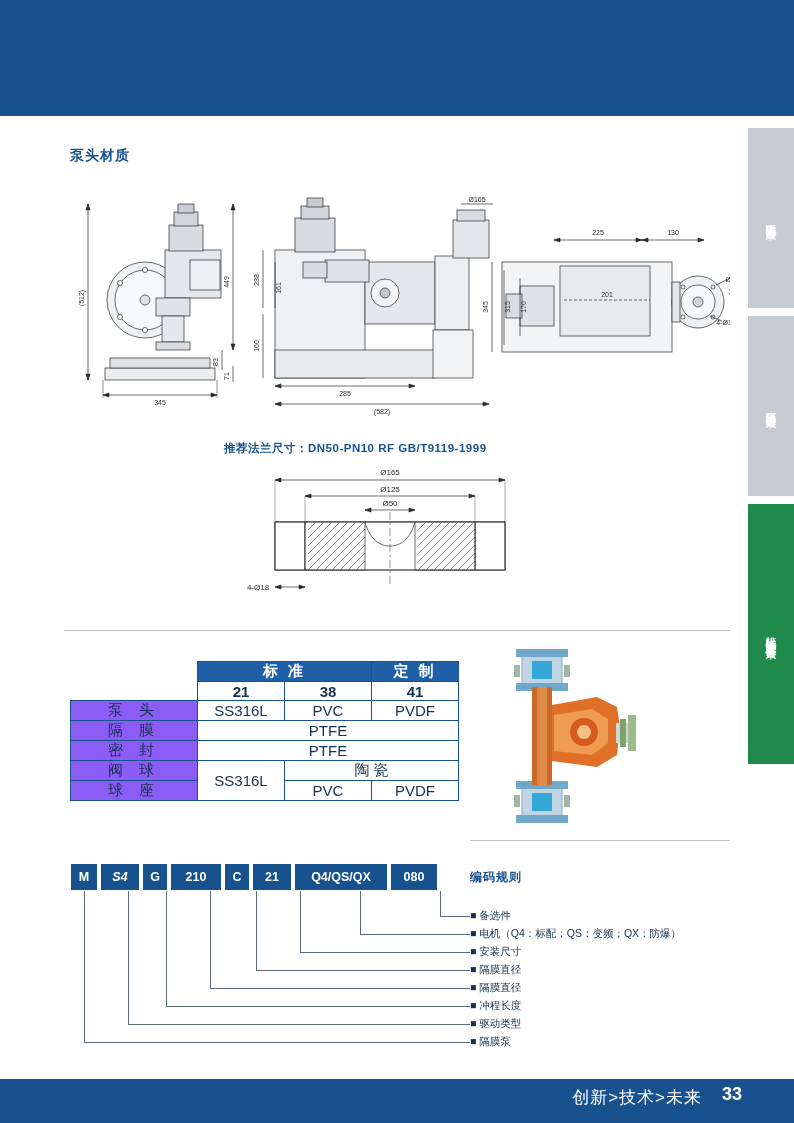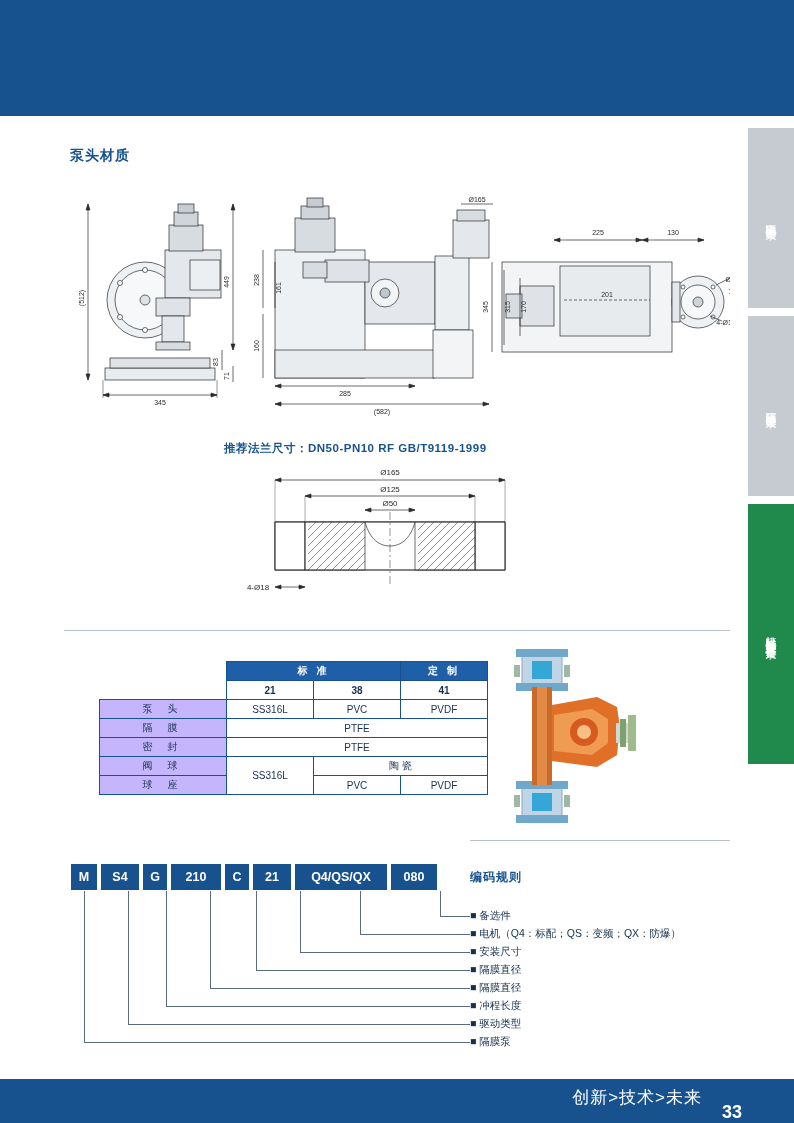--- a/index.html
+++ b/index.html
@@ -24,40 +24,40 @@
   .tab-green{background:#1f8a4c;color:#ffffff;}
   
   .sec-title{position:absolute;left:70px;top:147px;font-size:14px;font-weight:bold;color:#17528f;letter-spacing:1px;}
   
   .dwg{position:absolute;}
   .dwg svg{display:block;}
   .flange-title{position:absolute;left:224px;top:441px;font-size:11.5px;font-weight:bold;color:#17528f;letter-spacing:.5px;}
   
   .hr-line{position:absolute;background:#b9c0c7;height:1px;}
   
-  .mat-table{position:absolute;left:70px;top:661px;border-collapse:collapse;font-size:10px;margin-left:29px;}
+  .mat-table{position:absolute;left:70px;top:661px;border-collapse:collapse;font-size:15px;}
   .mat-table td,.mat-table th{border:1px solid #17528f;height:18px;text-align:center;color:#16304d;padding:0 4px;}
   .mat-table .hdr{background:#1e5fa8;color:#ffffff;font-weight:bold;letter-spacing:3px;}
   .mat-table .sub{background:#cfd8e4;font-weight:bold;color:#16304d;}
-  .mat-table .rowlab{width:118px;letter-spacing:6px;text-align:center;background:#c4b5fd;}
+  .mat-table .rowlab{width:118px;letter-spacing:6px;text-align:center;background:#8b5cf6;}
   .mat-table .cell{width:78px;background:#ffffff;}
   
   .code-row{position:absolute;left:70px;top:863px;display:flex;align-items:stretch;}
   .code-box{
     background:#17528f;color:#ffffff;font-weight:bold;font-size:12.5px;
     border:1px solid #ffffff;display:flex;align-items:center;justify-content:center;
     height:28px;margin-right:2px;padding:0 6px;box-sizing:border-box;
   }
   .code-title{position:absolute;left:470px;top:869px;font-size:12px;font-weight:bold;color:#17528f;letter-spacing:1px;}
   .legend{position:absolute;left:470px;font-size:10.5px;color:#16304d;}
   .leader{position:absolute;background:#5a6b7d;}
   
   .footer{position:absolute;left:0;bottom:0;width:794px;height:44px;background:#17528f;}
   .footer-text{position:absolute;right:92px;bottom:14px;color:#ffffff;font-size:17px;letter-spacing:1px;}
-  .footer-page{position:absolute;right:52px;bottom:0;color:#ffffff;font-size:18px;font-weight:bold;}
+  .footer-page{position:absolute;right:52px;bottom:18px;color:#ffffff;font-size:18px;font-weight:bold;}
   .pumpimg{position:absolute;left:492px;top:635px;}
 </style>
 </head>
 <body>
 
 <div class="top-band">
   <div class="top-band-inner"></div>
 </div>
 
 <div class="side-tabs">
@@ -350,21 +350,21 @@
 
   <rect x="22" y="30" width="6" height="12" fill="#9fb8a6"></rect>
   <rect x="72" y="30" width="6" height="12" fill="#9fb8a6"></rect>
   <rect x="22" y="160" width="6" height="12" fill="#9fb8a6"></rect>
   <rect x="72" y="160" width="6" height="12" fill="#9fb8a6"></rect>
 </svg>
 </div>
 
 <div class="code-row">
   <div class="code-box" style="width:28px;">M</div>
-  <div class="code-box" style="width:40px;">S4</div>
+  <div class="code-box" style="width:40px;font-style:italic;">S4</div>
   <div class="code-box" style="width:26px;">G</div>
   <div class="code-box" style="width:52px;">210</div>
   <div class="code-box" style="width:26px;">C</div>
   <div class="code-box" style="width:40px;">21</div>
   <div class="code-box" style="width:94px;">Q4/QS/QX</div>
   <div class="code-box" style="width:48px;">080</div>
 </div>
 
 <div class="code-title">编码规则</div>
 

